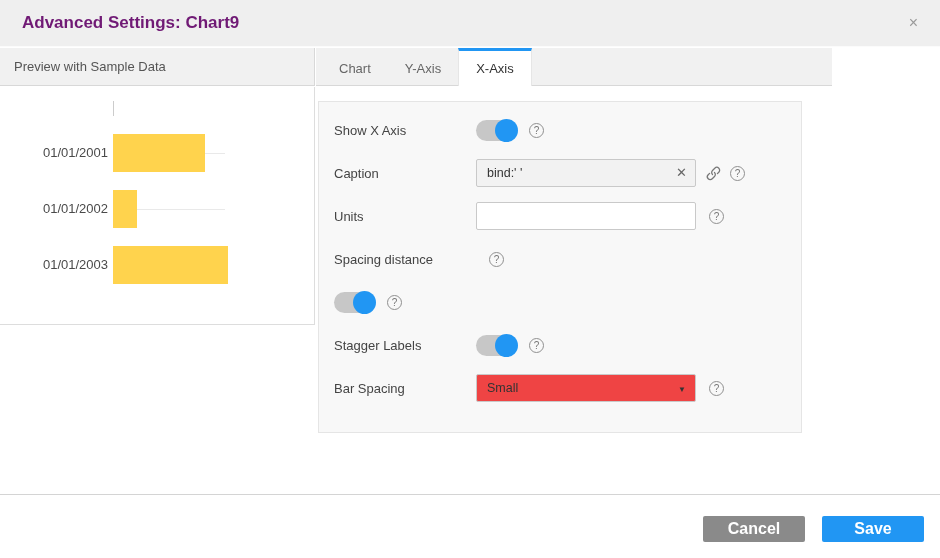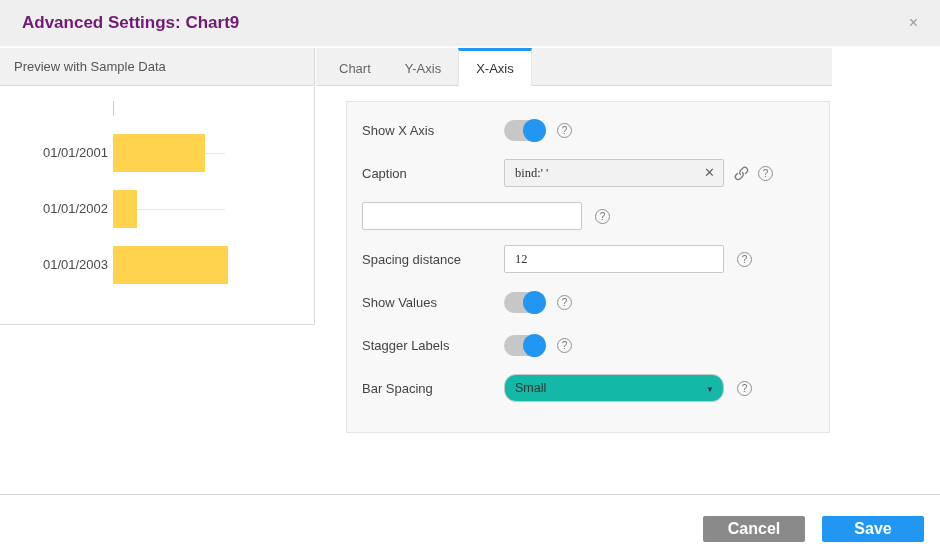--- a/index.html
+++ b/index.html
@@ -27,37 +27,37 @@
 
   
   .chart-panel { position:absolute; top:87px; left:0; width:315px; height:238px; background:#fff;
                  border-right:1px solid #ddd; border-bottom:1px solid #ddd; }
   .axis-tick { position:absolute; left:113px; top:14px; width:1px; height:15px; background:#ccc; }
   .bar-label { position:absolute; left:0; width:108px; text-align:right; font-size:13px; color:#4a4a4a; }
   .gridline { position:absolute; left:113px; width:112px; height:1px; background:#e9e9e9; }
   .bar { position:absolute; left:113px; height:38px; background:#ffd34d; }
 
   
-  .card { position:absolute; left:346px; top:101px; width:484px; height:332px;
+  .card { position:absolute; left:318px; top:101px; width:484px; height:332px;
           background:#f8f8f8; border:1px solid #e5e5e5; padding:14px 0 0 15px; }
   .frow { display:flex; align-items:center; height:28px; margin-bottom:15px; }
   .flabel { width:142px; font-size:13px; color:#444; flex:none; }
   .toggle { position:relative; width:40px; height:21px; border-radius:11px; background:#c7c7c7; cursor:pointer; flex:none; }
   .toggle .thumb { position:absolute; right:-2px; top:-1px; width:23px; height:23px; border-radius:50%; background:#2196f3; }
   .tinput { width:220px; height:28px; border:1px solid #c9c9c9; border-radius:2px; background:#fff;
-            font-family:Liberation Serif, serif; font-size:12.5px; color:#333; padding:0 10px; outline:none; }
+            font-family:Liberation Sans, sans-serif; font-size:12.5px; color:#333; padding:0 10px; outline:none; }
   .cap-wrap { position:relative; width:220px; height:28px; flex:none; }
   .cap-wrap .tinput { width:220px; background:#f2f2f2; padding-right:30px; }
   .clear-x { position:absolute; right:9px; top:6px; font-size:13px; color:#666; cursor:pointer; line-height:16px; }
   .help { width:15px; height:15px; border:1px solid #909090; border-radius:50%; color:#777;
           font-size:10px; display:flex; align-items:center; justify-content:center; cursor:pointer; flex:none;
           margin-left:13px; }
   .linkicon { margin-left:9px; display:flex; align-items:center; cursor:pointer; flex:none; }
   .help.after-link { margin-left:8px; }
-  .tselect { width:220px; height:28px; border:1px solid #c9c9c9; border-radius:12px; background:#14b8a6;
+  .tselect { width:220px; height:28px; border:1px solid #c9c9c9; border-radius:2px; background:#ef4444;
              position:relative; display:flex; align-items:center; padding:0 10px; font-size:12.5px; color:#333;
              cursor:pointer; flex:none; }
   .tselect .arrow { position:absolute; right:9px; top:10px; font-size:8px; color:#333; }
 
   
   .foot-divider { position:absolute; left:0; top:494px; width:940px; height:1px; background:#d4d4d4; }
   .btn { position:absolute; top:516px; width:102px; height:26px; border:none; border-radius:2px;
          color:#fff; font-family:"Liberation Sans", sans-serif; font-size:16px; font-weight:bold; cursor:pointer; }
   .btn-cancel { left:703px; background:#8a8a8a; }
   .btn-save { left:822px; background:#2196f3; }
@@ -116,32 +116,31 @@
       </div>
       <span class="linkicon">
         <svg viewBox="0 0 24 24" width="17" height="17">
             <path fill="none" stroke="#777" stroke-width="1.8" stroke-linecap="round" d="M10.6 13.4a4 4 0 0 1 0-5.7l3.2-3.2a4 4 0 0 1 5.7 5.7l-2 2M13.4 10.6a4 4 0 0 1 0 5.7l-3.2 3.2a4 4 0 0 1-5.7-5.7l2-2"></path>
           </svg>
       </span>
       <div class="help after-link">?</div>
     </div>
 
     <div class="frow">
+      <div class="flabel">Units</div>
       <input class="tinput" value="" style="">
       <div class="help">?</div>
     </div>
 
     <div class="frow">
       <div class="flabel">Spacing distance</div>
-      <input class="tinput" value="12" style="">
       <div class="help">?</div>
     </div>
 
     <div class="frow">
-      <div class="flabel">Show Values</div>
       <div class="toggle">
           <div class="thumb"></div>
         </div>
       <div class="help">?</div>
     </div>
 
     <div class="frow">
       <div class="flabel">Stagger Labels</div>
       <div class="toggle">
           <div class="thumb"></div>

